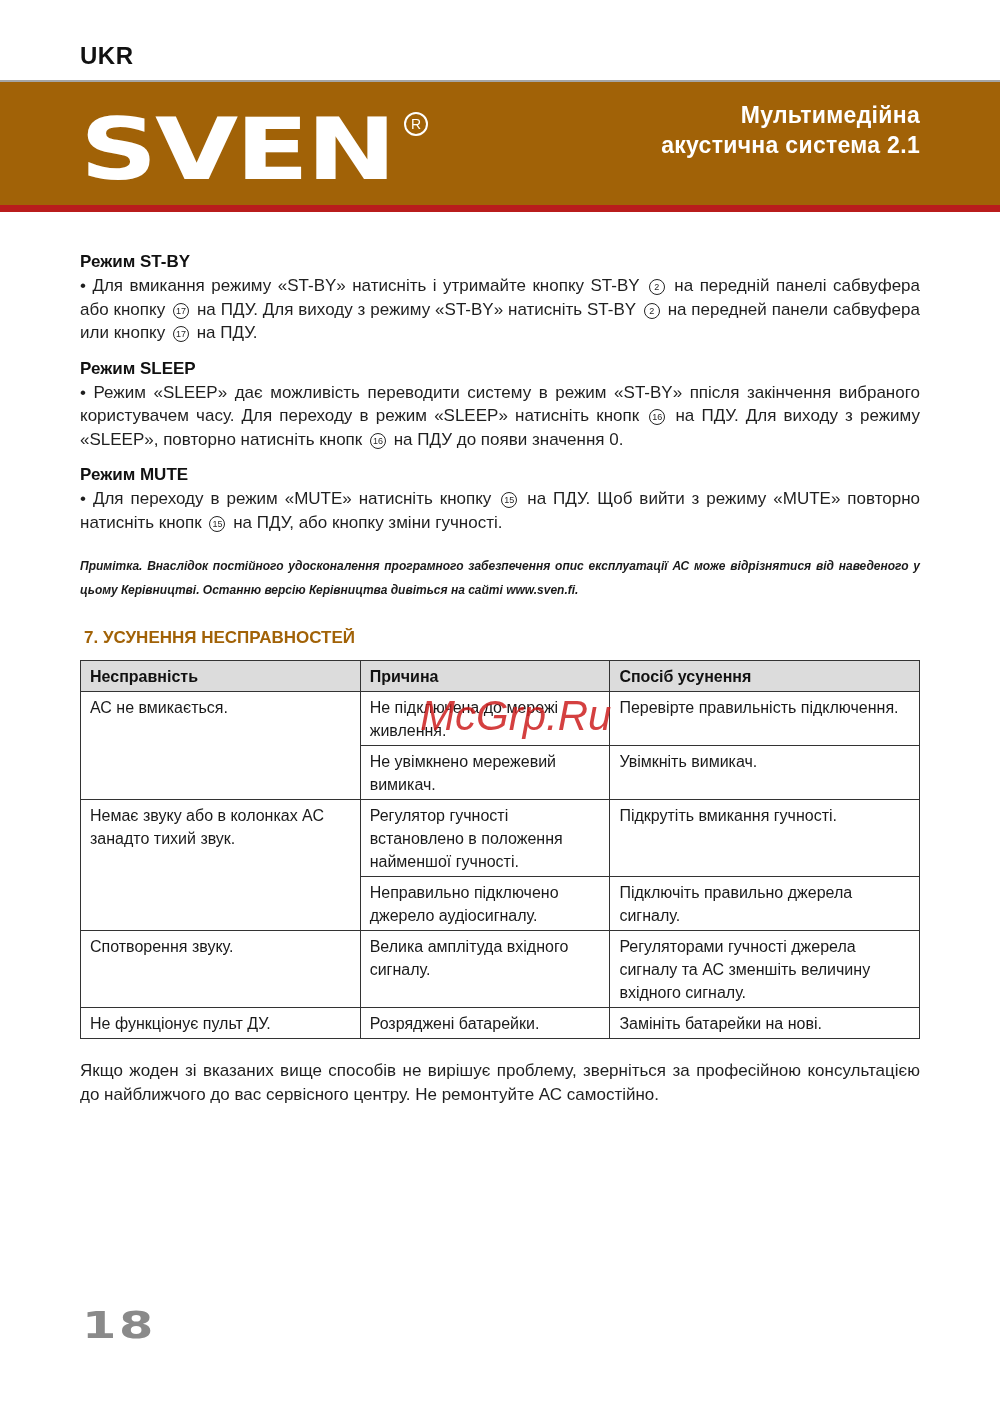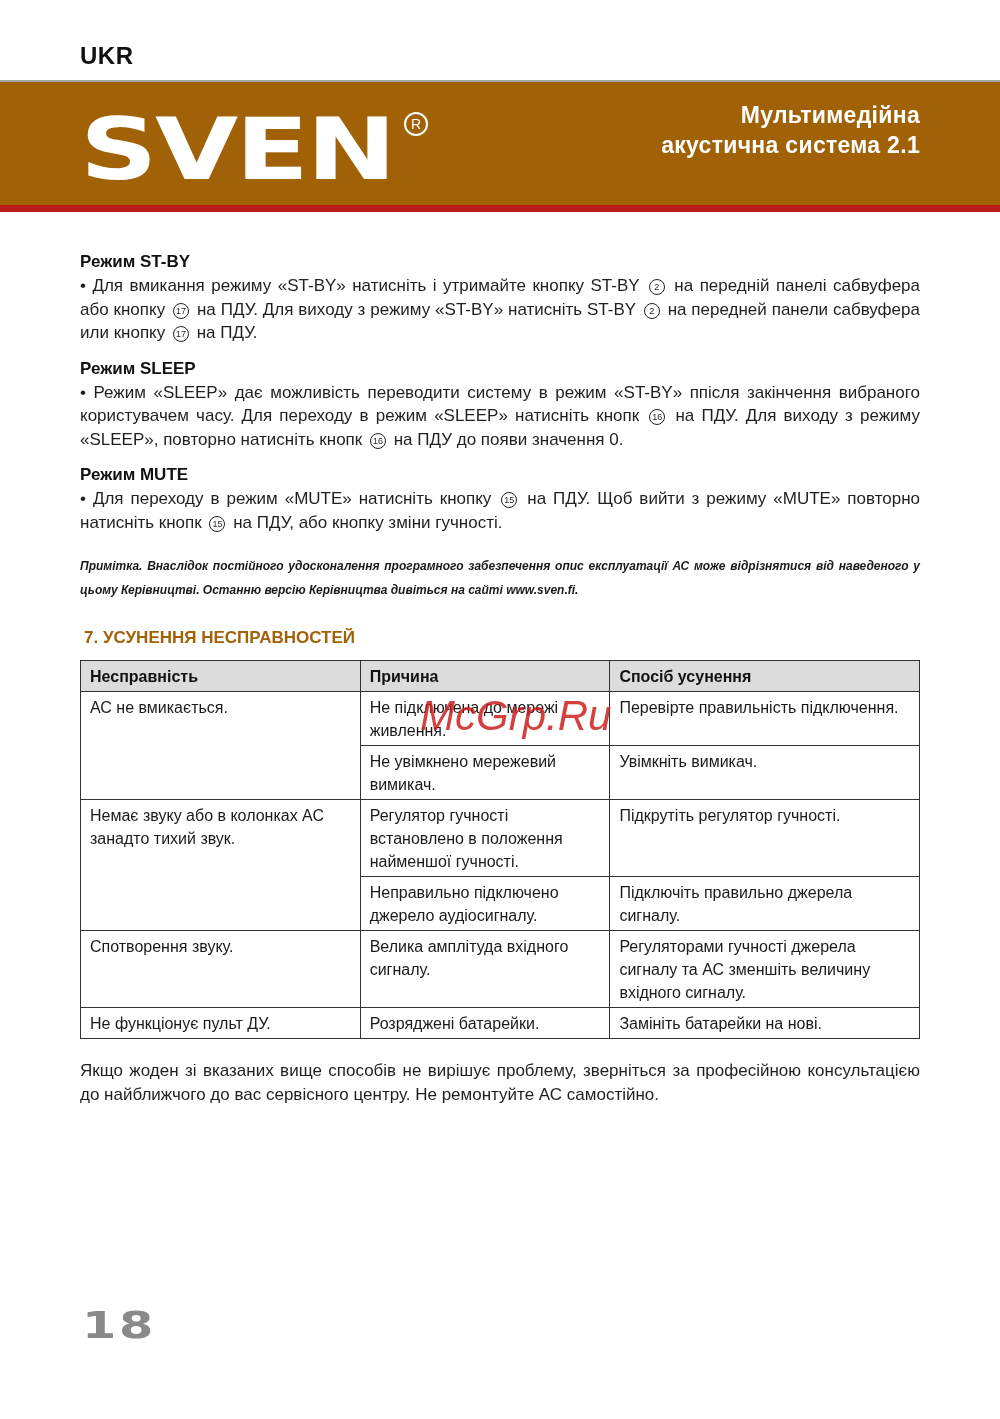--- a/index.html
+++ b/index.html
@@ -110,21 +110,21 @@
         <td>Не підключена до мережі живлення.</td>
         <td>Перевірте правильність підключення.</td>
       </tr>
       <tr>
         <td>Не увімкнено мережевий вимикач.</td>
         <td>Увімкніть вимикач.</td>
       </tr>
       <tr>
         <td rowspan="2">Немає звуку або в колонках АС занадто тихий звук.</td>
         <td>Регулятор гучності встановлено в положення найменшої гучності.</td>
-        <td>Підкрутіть регулятор гучності.</td>
+        <td>Підкрутіть вмикання гучності.</td>
       </tr>
       <tr>
         <td>Неправильно підключено джерело аудіосигналу.</td>
         <td>Підключіть правильно джерела сигналу.</td>
       </tr>
       <tr>
         <td>Спотворення звуку.</td>
         <td>Велика амплітуда вхідного сигналу.</td>
         <td>Регуляторами гучності джерела сигналу та АС зменшіть величину вхідного сигналу.</td>
       </tr>

